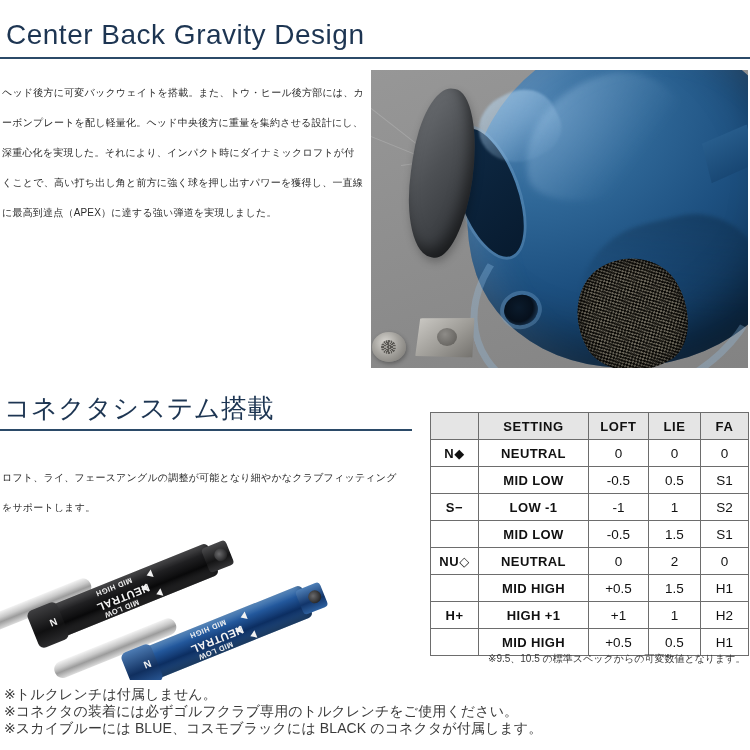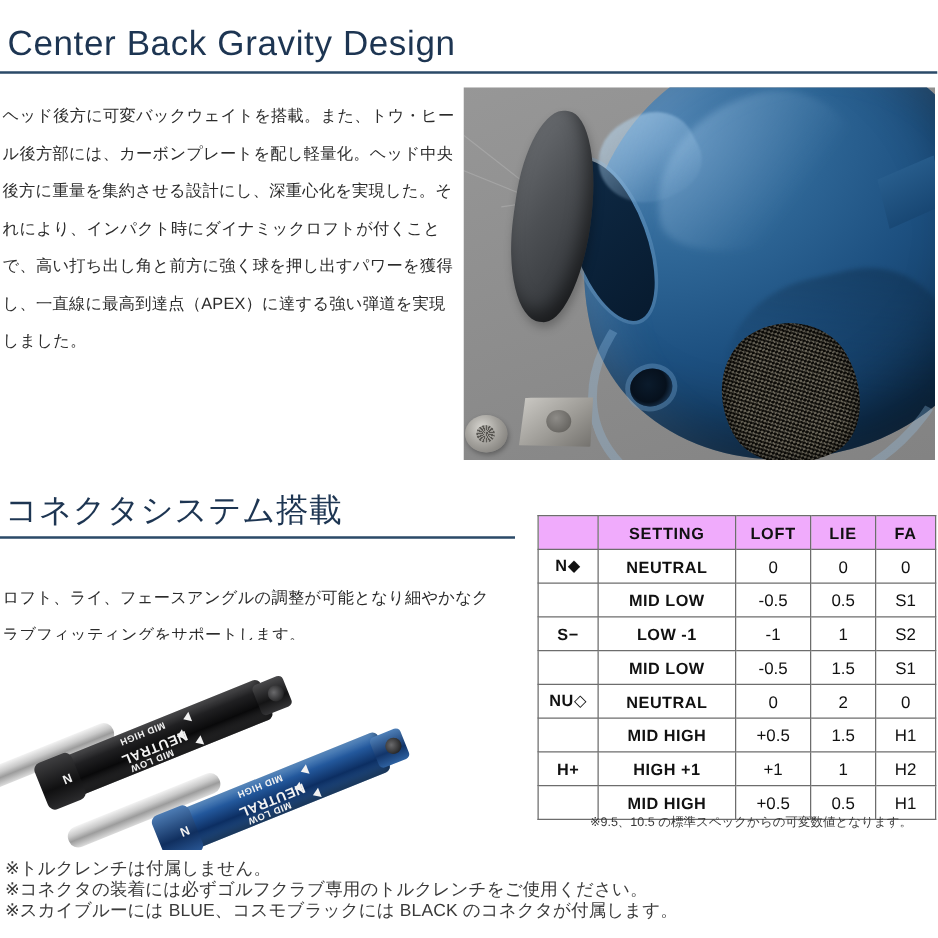--- a/index.html
+++ b/index.html
@@ -27,39 +27,39 @@
     height: 2px;
     background: #2b4a68;
   }
   #rule-1 { left: 0px; top: 57px; width: 750px; }
   #rule-2 { left: 0px; top: 429px; width: 412px; }
 
   
   .body-copy {
     position: absolute;
     color: #2b2b2b;
-    font-size: 13px;
+    font-size: 10px;
     line-height: 30px;
     letter-spacing: .2px;
   }
   #copy-1 { left: 2px; top: 78px; width: 362px; }
   #copy-2 { left: 2px; top: 448px; width: 400px; margin-top: 15px; }
 
   
   .footnotes {
     position: absolute;
     left: 4px; top: 686px;
     color: #3a3a3a;
     font-size: 14px;
     line-height: 17px;
     letter-spacing: .1px;
   }
   .table-note {
     position: absolute;
-    left: 472px; top: 652px;
+    left: 488px; top: 652px;
     color: #3a3a3a;
     font-size: 10px;
     line-height: 14px;
     white-space: nowrap;
   }
 
   
   .spec-table {
     position: absolute;
     left: 430px; top: 412px;
@@ -71,21 +71,21 @@
   .spec-table th, .spec-table td {
     border: 1px solid #6d6d6d;
     height: 27px;
     text-align: center;
     font-weight: bold;
     color: #111;
     padding: 0 2px;
     overflow: hidden;
     white-space: nowrap;
   }
-  .spec-table thead th { background: #f0abfc; letter-spacing: .6px; }
+  .spec-table thead th { background: #e5e5e5; letter-spacing: .6px; }
   .spec-table .col-code  { width: 48px; }
   .spec-table .col-set   { width: 110px; }
   .spec-table .col-loft  { width: 60px; }
   .spec-table .col-lie   { width: 52px; }
   .spec-table .col-fa    { width: 48px; }
   .spec-table td.val { font-weight: 400; font-size: 13.5px; }
   .spec-table td.code { letter-spacing: .5px; }
   .spec-table td.setting { letter-spacing: .4px; }
 
   

